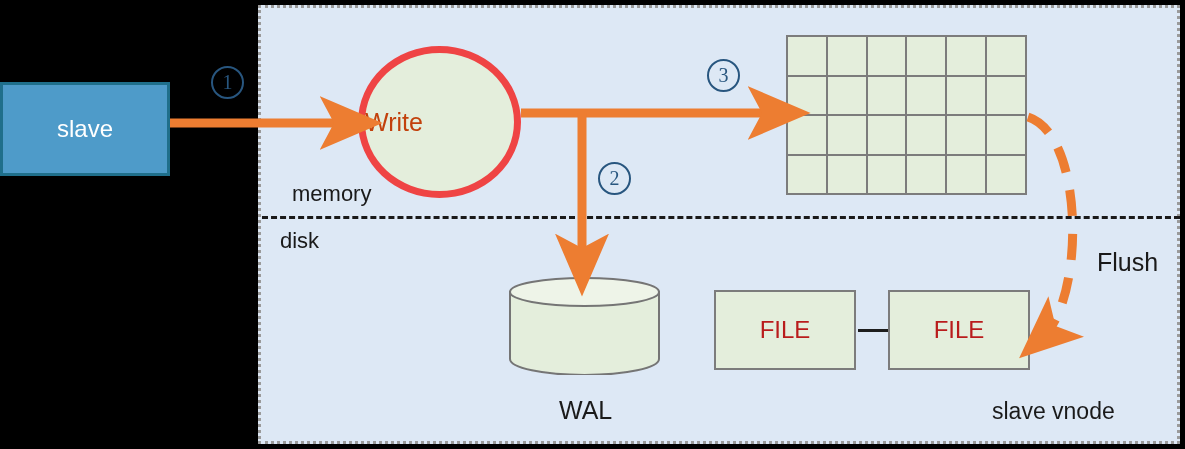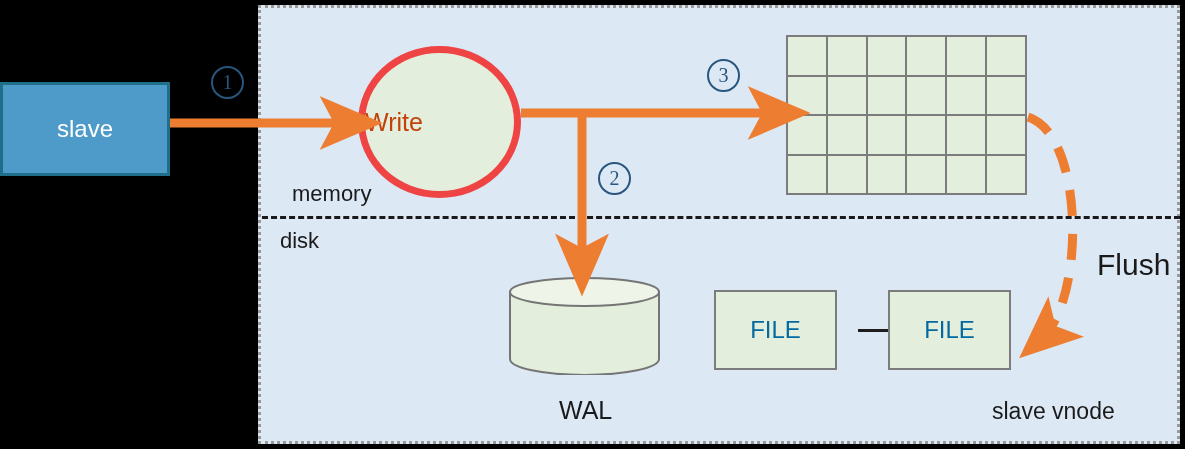--- a/index.html
+++ b/index.html
@@ -63,26 +63,26 @@
   
   #wal-cylinder{
     position:absolute;
     left:508px;top:276px;
     width:153px;height:99px;
   }
   
   .file-box{
     position:absolute;
     top:290px;
-    width:123px;height:80px;
+    width:142px;height:80px;
     background:#e4eedc;
     border:2px solid #7c7c7c;
     box-sizing:border-box;
     display:flex;align-items:center;justify-content:center;
-    color:#0369a1;font-size:24px;
+    color:#b91c1c;font-size:24px;
   }
   #file-box-1{left:714px;}
   #file-box-2{left:888px;}
   #file-link{
     position:absolute;
     left:858px;top:329px;
     width:32px;height:3px;
     background:#1d1d1d;
   }
   
@@ -94,21 +94,21 @@
   }
   .plain-label{
     position:absolute;
     color:#1a1a1a;
     font-size:22px;
     white-space:nowrap;
   }
   #label-memory{left:280px;top:181px;margin-left:12px;}
   #label-disk{left:280px;top:228px;}
   #label-wal{left:559px;top:396px;font-size:25px;}
-  #label-flush{left:1097px;top:248px;font-size:30px;}
+  #label-flush{left:1097px;top:248px;font-size:25px;}
   #label-slave-vnode{left:992px;top:398px;font-size:23px;}
   
   .step-badge{
     position:absolute;
     width:33px;height:33px;
     border:2px solid #28567f;
     border-radius:50%;
     box-sizing:border-box;
     display:flex;align-items:center;justify-content:center;
     color:#28567f;

